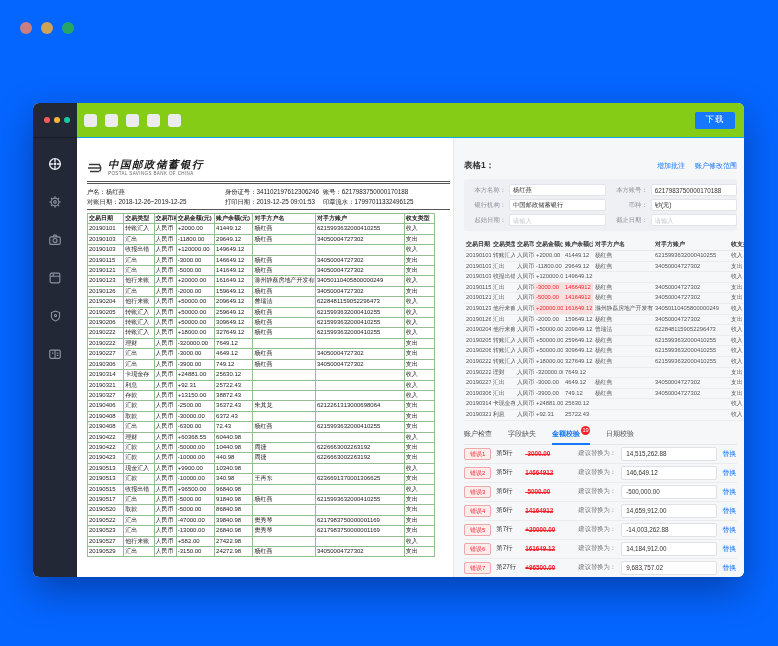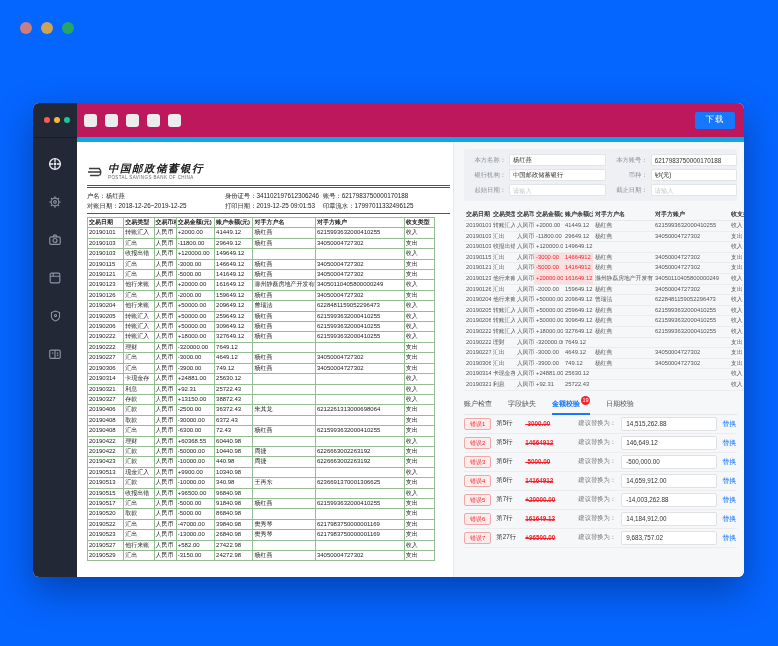--- a/index.html
+++ b/index.html
@@ -15,21 +15,21 @@
   .sidebar{width:44px;background:#232836;flex:none;display:flex;flex-direction:column;}
   .side-head{height:34px;display:flex;align-items:center;padding-left:11px;gap:4px;border-bottom:1px solid rgba(0,0,0,.28);flex:none;}
   .side-head span{width:6px;height:6px;border-radius:50%;display:block;}
   .wd-red{background:#fb5a55;}.wd-yellow{background:#f6b73c;}.wd-green{background:#19c79c;}
   .side-icons{display:flex;flex-direction:column;align-items:center;padding-top:14px;gap:14px;}
   .side-item{width:24px;height:24px;display:flex;align-items:center;justify-content:center;color:#8d93a3;border-radius:4px;}
   .side-item.first{color:#eef1f6;}
   .side-item svg{display:block;}
   
   .main{flex:1;display:flex;flex-direction:column;min-width:0;}
-  .topbar{height:34px;flex:none;background:#be185d;display:flex;align-items:center;border-bottom:5px solid #0ea5e9;}
+  .topbar{height:34px;flex:none;background:#84cc16;display:flex;align-items:center;border-bottom:1px solid #0ea5e9;}
   .ph-tabs{display:flex;gap:8px;margin-left:7px;}
   .ph-tab{width:13px;height:13px;border-radius:3px;background:#ececef;}
   .dl-btn{margin-left:auto;margin-right:9px;min-width:40px;height:17px;background:#1677ff;color:#fff;font-size:8.5px;border:none;border-radius:2px;display:flex;align-items:center;justify-content:center;padding:0 8px;letter-spacing:1px;}
   .content{flex:1;display:flex;min-height:0;}
   
   .doc-pane{width:363px;flex:none;background:#fff;padding:0 3px 0 10px;overflow:hidden;color:#2c2c2c;}
   .doc-logo-row{margin-top:21px;display:flex;align-items:center;gap:4px;}
   .doc-logo-row svg{flex:none;}
   .bank-name{font-family:"Liberation Serif","DejaVu Serif",serif;font-weight:bold;font-style:italic;font-size:10.5px;letter-spacing:1.5px;color:#222;line-height:11px;}
   .bank-sub{font-size:4.5px;color:#666;letter-spacing:.4px;line-height:5px;margin-top:1px;}
@@ -507,20 +507,27 @@
                   <td>24272.98</td>
                   <td>杨红燕</td>
                   <td>34050004727302</td>
                   <td>支出</td>
                 </tr>
               </tbody>
           </table>
         </div>
 
         <div class="right-pane">
+          <div class="pane-head">
+            <span class="pane-title">表格1：</span>
+            <span class="pane-links">
+                <a href="#">增加批注</a>
+                <a href="#">账户修改范围</a>
+              </span>
+          </div>
           <div class="form-card">
               <div class="form-field">
                 <label>本方名称：</label>
                 <input value="杨红燕" style="">
               </div>
               <div class="form-field">
                 <label>本方账号：</label>
                 <input value="6217983750000170188" style="">
               </div>
               <div class="form-field">

